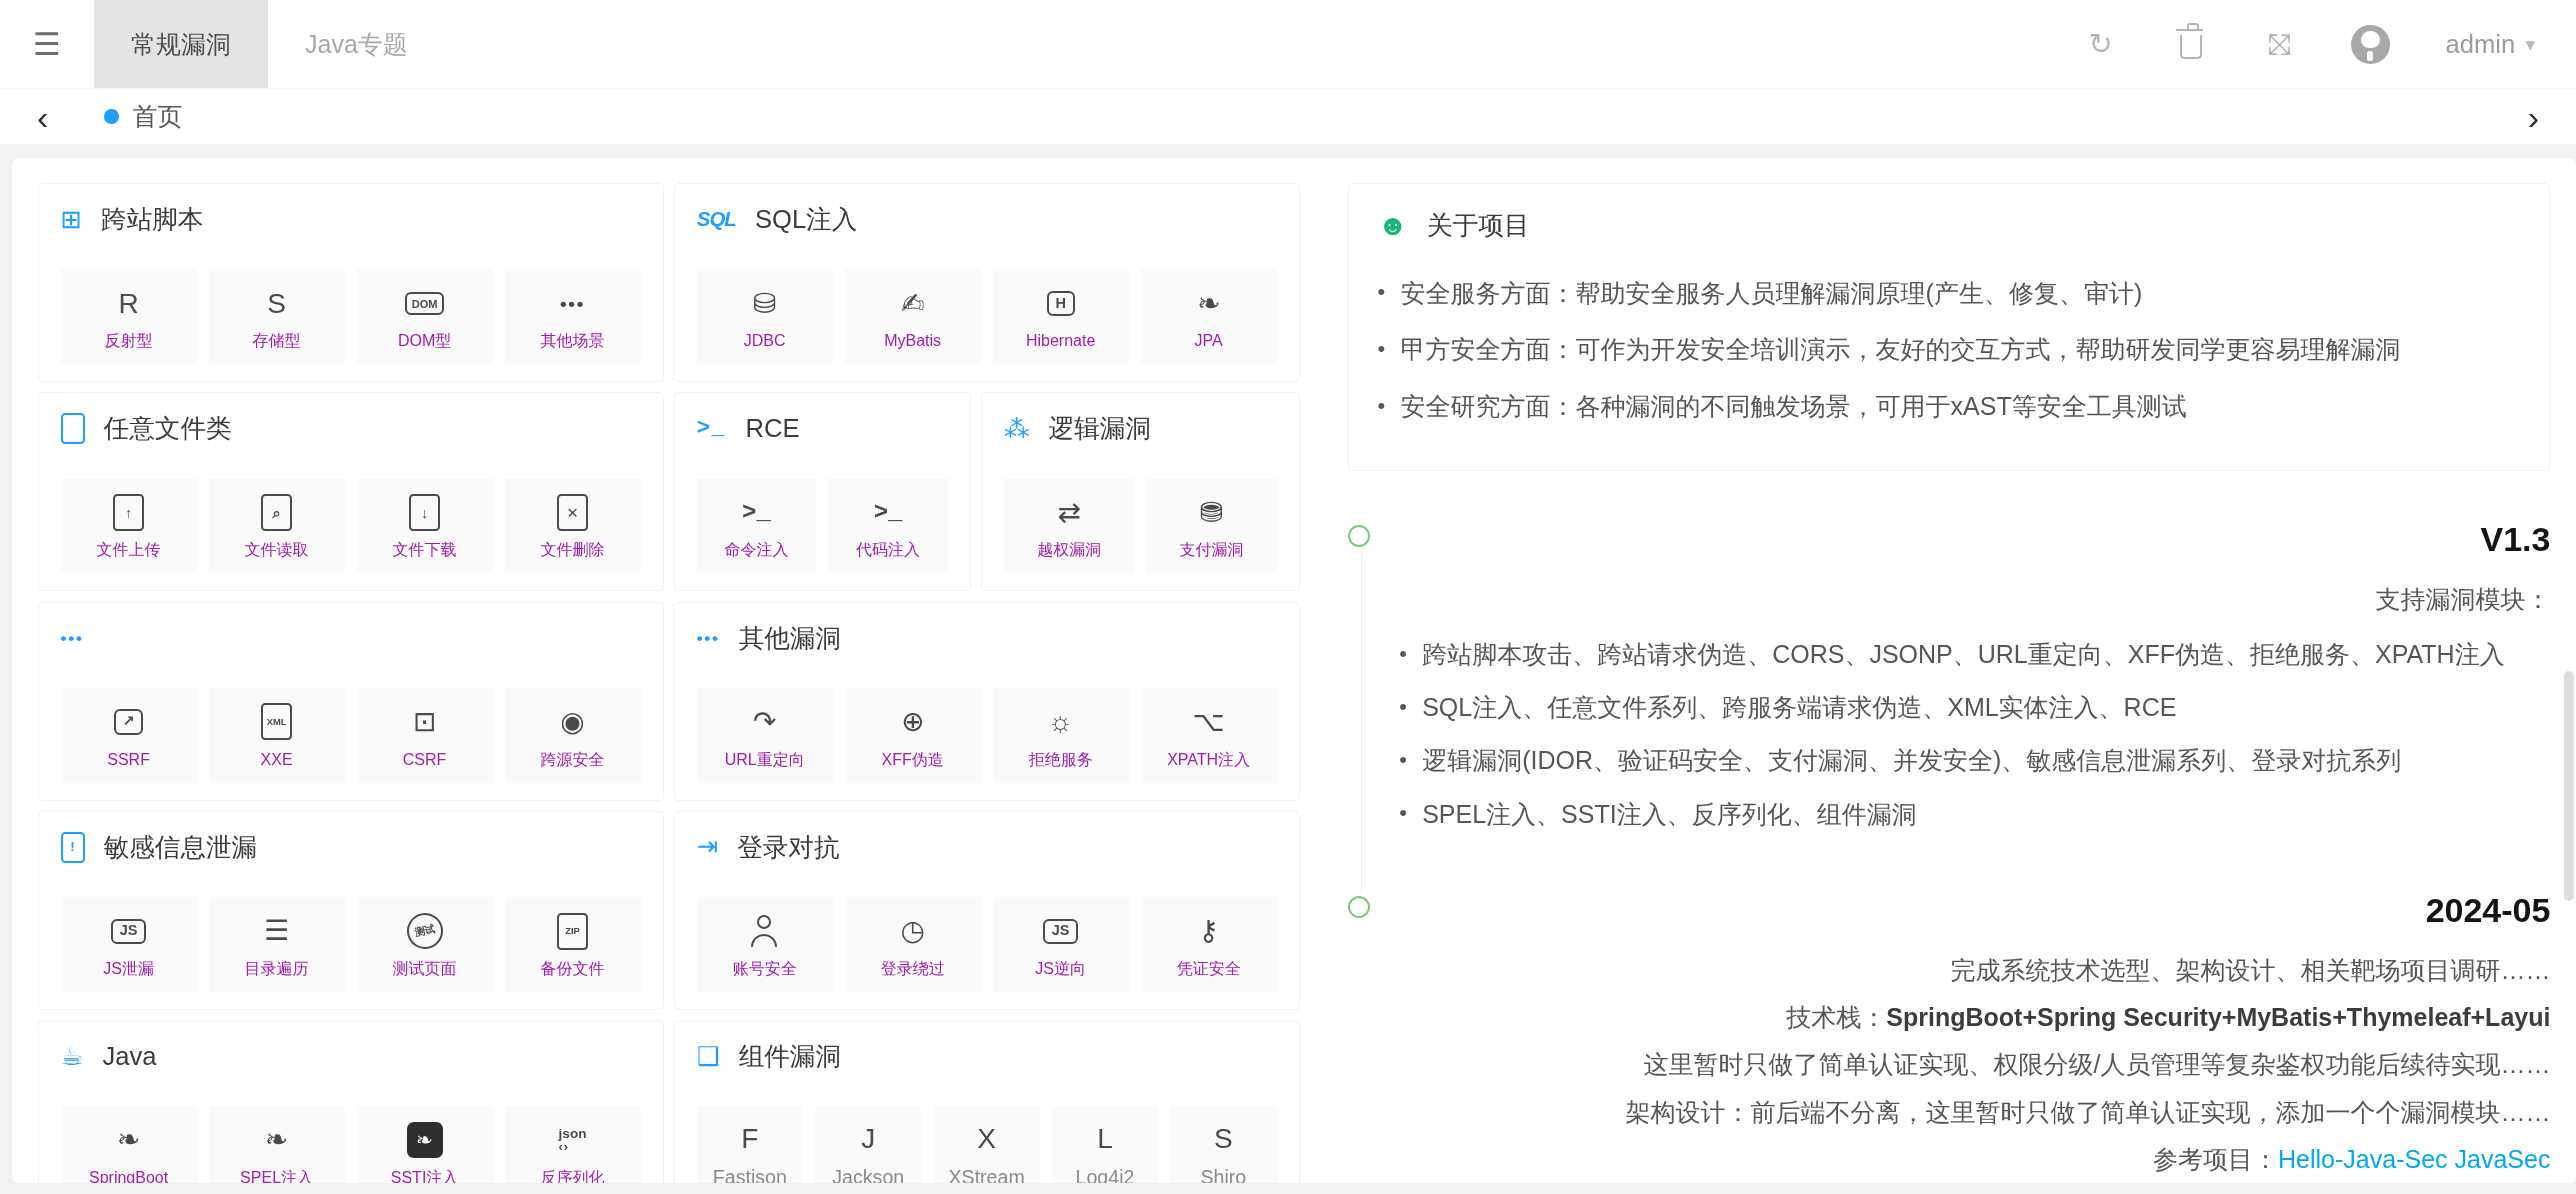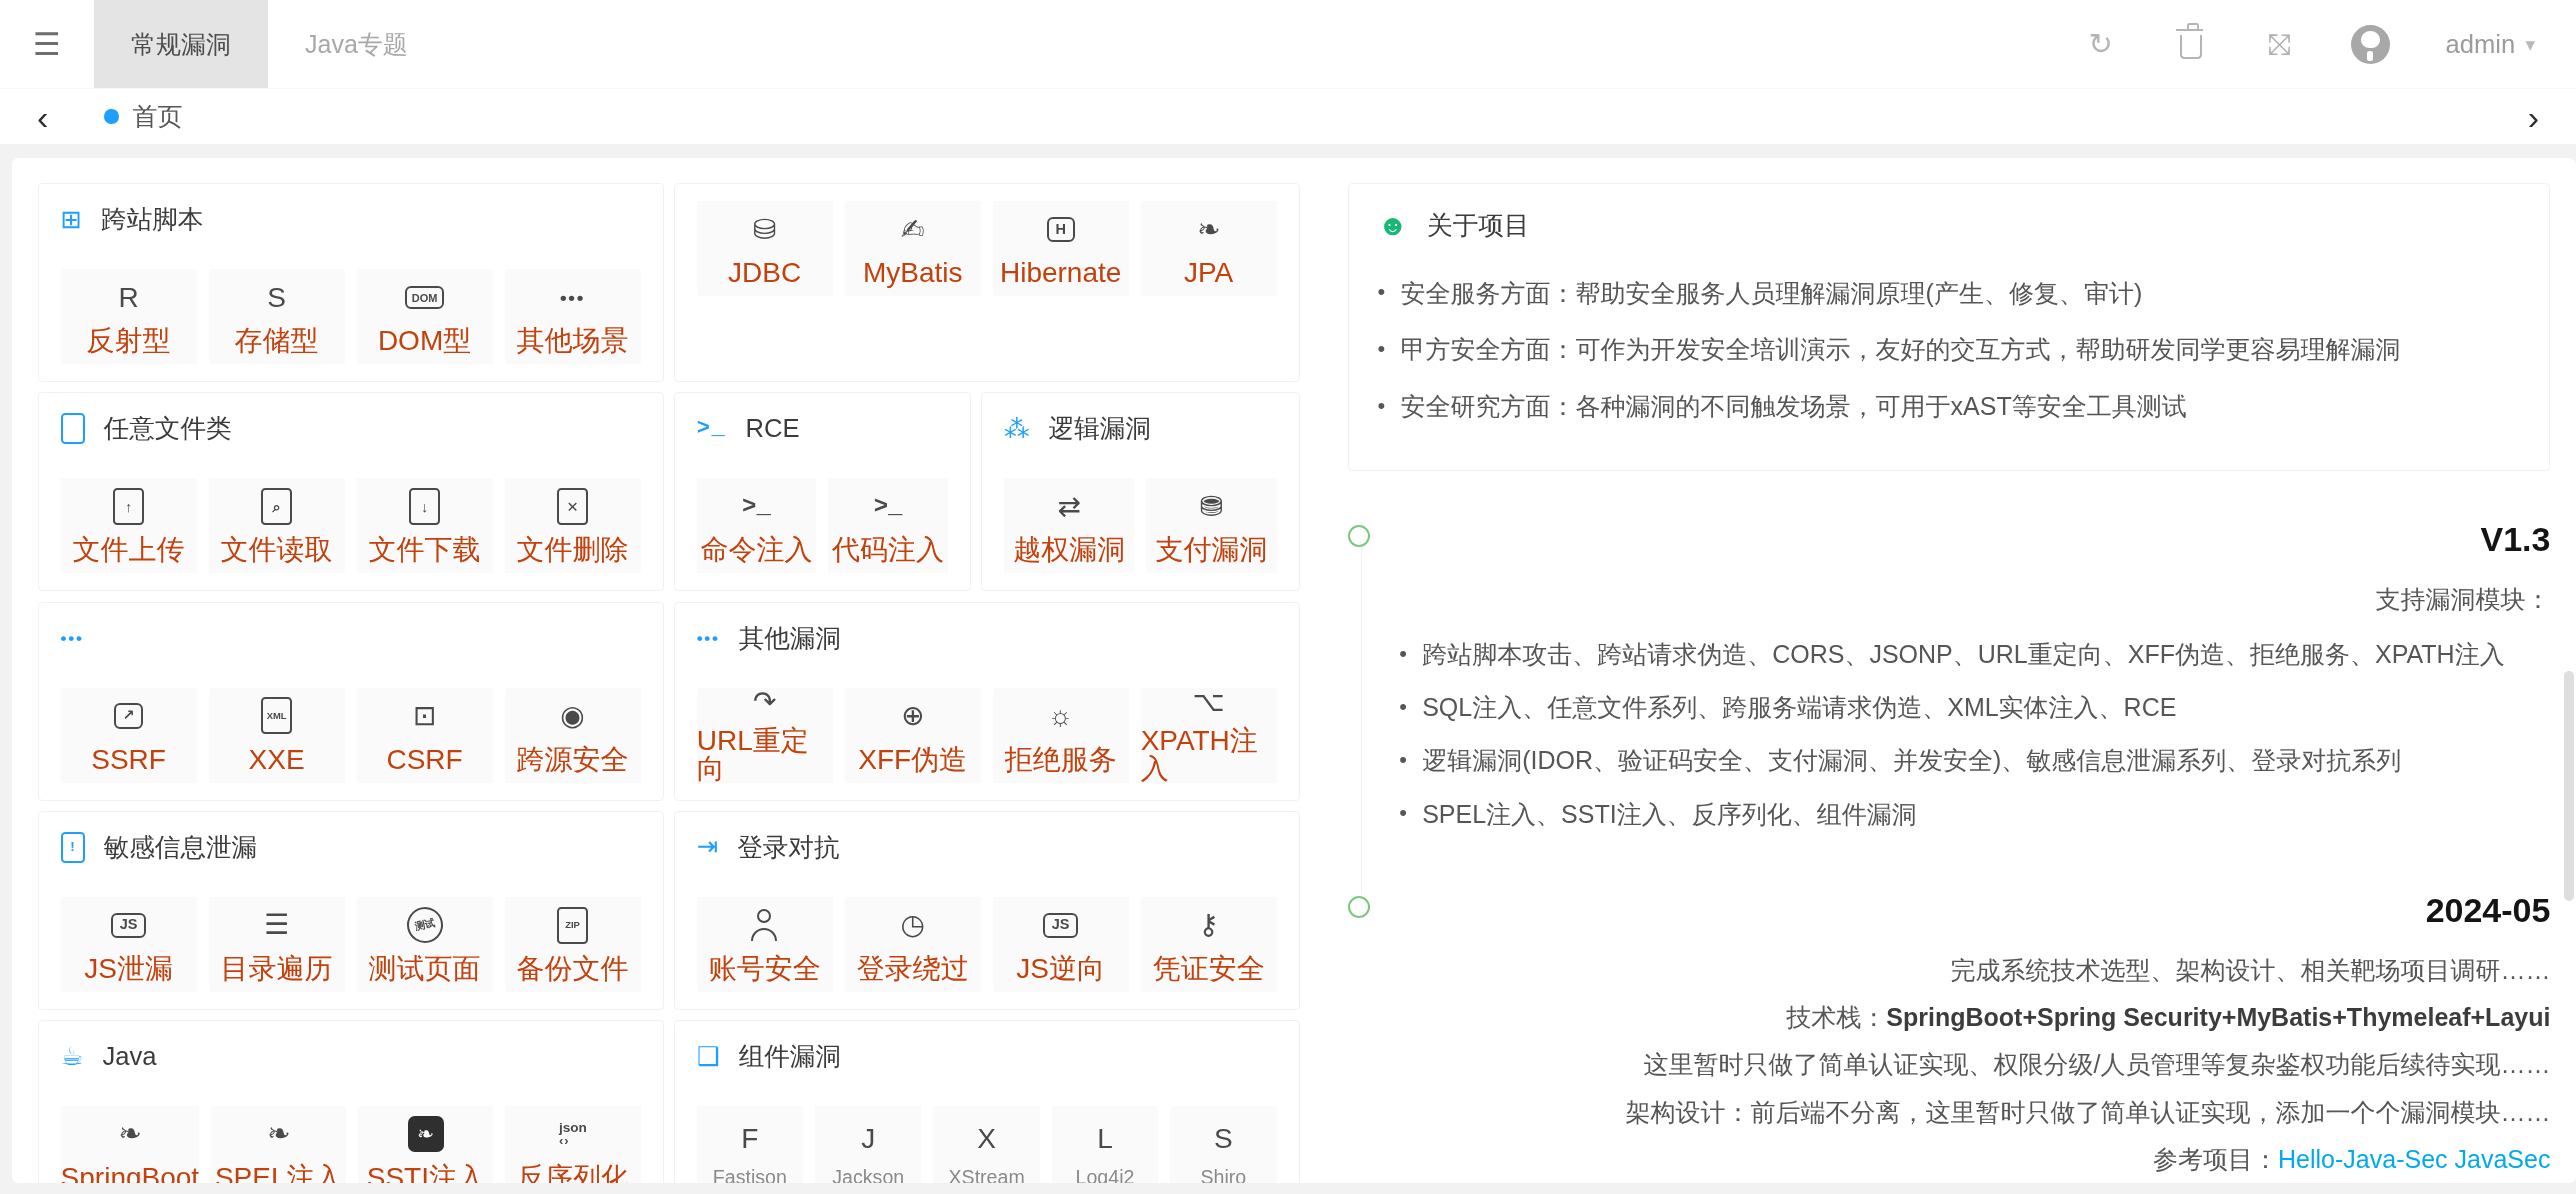--- a/index.html
+++ b/index.html
@@ -40,21 +40,21 @@
   .card{border:0.9px solid #f1f1f1;border-radius:4.3px;padding:17px 22px;background:#fff;}
   .half-row{display:grid;grid-template-columns:347fr 372fr;gap:10.2px;}
   .card-head{display:flex;align-items:center;gap:19px;height:37px;margin-bottom:31px;}
   .card-title{font-size:25.6px;color:#3b3b3b;}
   .hicon{color:#1E9FFF;font-size:25.6px;line-height:1;display:flex;align-items:center;justify-content:center;}
   .hicon.teal{color:#16b777;}
   .hicon .sqltxt{font-size:20.4px;font-weight:bold;font-style:italic;letter-spacing:-0.9px;}
   .hicon.hdots{font-size:17px;font-weight:bold;letter-spacing:1.7px;}
   .tiles{display:flex;gap:12px;}
   .tile{flex:1;background:#fafafa;height:95px;display:flex;flex-direction:column;align-items:center;justify-content:center;gap:10.2px;cursor:pointer;border-radius:1.7px;}
-  .tile-label{font-size:28px;color:#c2410c;line-height:1;}
+  .tile-label{font-size:16px;color:#a21caf;line-height:1;}
   .tile.small .tile-label{font-size:19.6px;color:#8a8a8a;}
   .tico{height:39px;display:flex;align-items:center;justify-content:center;color:#4a4a4a;}
   .g-char{font-size:28px;line-height:1;color:#4a4a4a;}
   .g-char.dots{font-size:19px;font-weight:bold;letter-spacing:1.7px;}
   .g-char.term{font-family:"Liberation Mono","DejaVu Sans Mono",monospace;font-weight:bold;font-size:24px;}
   .g-boxed{border:2.6px solid #4a4a4a;border-radius:6px;padding:2.6px 6.8px;font-size:14.5px;font-weight:bold;line-height:1.1;}
   .g-boxed.sm{font-size:11px;padding:3.4px 4.3px;}
   .ic-file{width:31px;height:37px;border:2.6px solid #4a4a4a;border-radius:4.3px;display:flex;align-items:center;justify-content:center;}
   .ic-file i{font-style:normal;font-size:14.5px;font-weight:bold;line-height:1;}
   .ic-file i.tiny{font-size:9.4px;}
@@ -150,20 +150,26 @@
             </div>
             <div class="tile">
               <span class="tico">
                 <span class="g-char dots">•••</span>
               </span>
               <span class="tile-label">其他场景</span>
             </div>
           </div>
         </div>
         <div class="card">
+          <div class="card-head">
+            <span class="hicon">
+              <span class="sqltxt">SQL</span>
+            </span>
+            <span class="card-title">SQL注入</span>
+          </div>
           <div class="tiles">
             <div class="tile">
               <span class="tico">
                 <span class="g-char">⛁</span>
               </span>
               <span class="tile-label">JDBC</span>
             </div>
             <div class="tile">
               <span class="tico">
                 <span class="g-char">✍</span>

